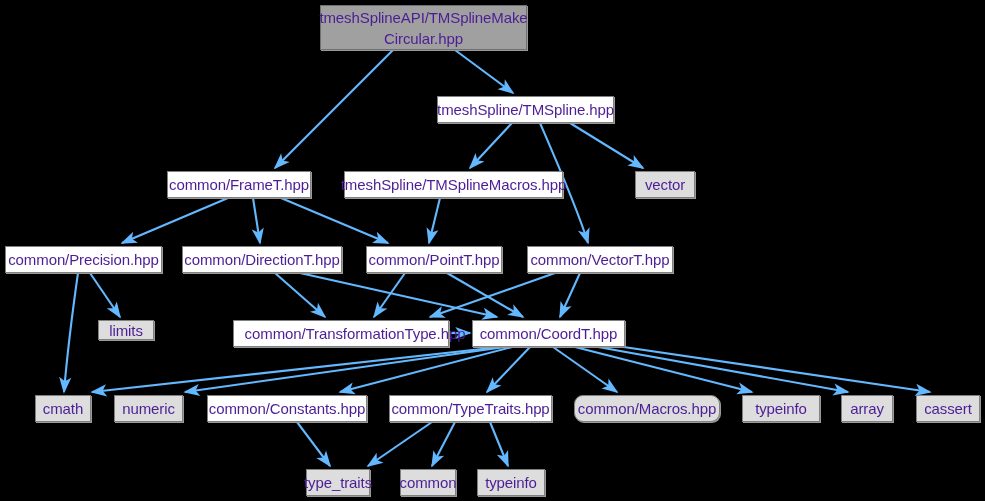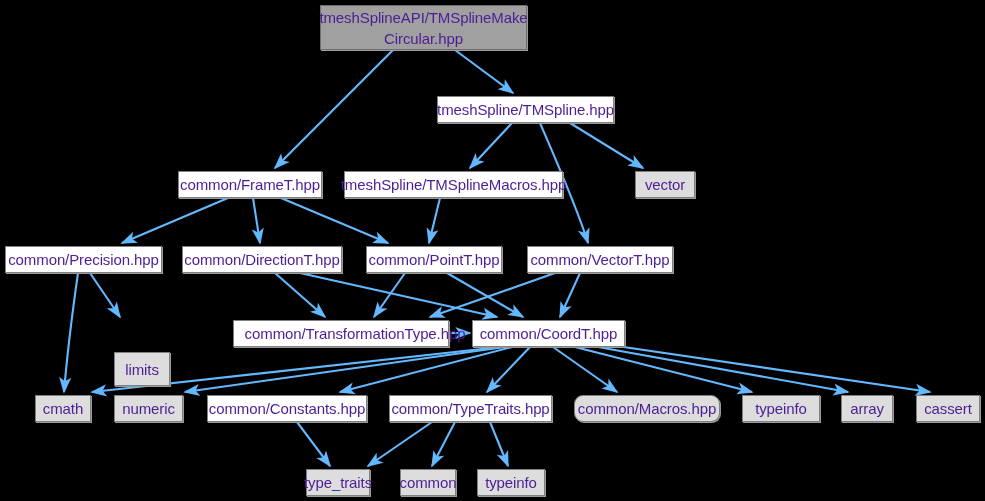--- a/index.html
+++ b/index.html
@@ -87,28 +87,28 @@
         <path d="M 297,422 L 330,466" stroke="#63b8ff" stroke-width="2.1" fill="none" marker-end="url(#arrowhead)"></path>
         <path d="M 432,422 L 368,466" stroke="#63b8ff" stroke-width="2.1" fill="none" marker-end="url(#arrowhead)"></path>
         <path d="M 455,422 L 432,466" stroke="#63b8ff" stroke-width="2.1" fill="none" marker-end="url(#arrowhead)"></path>
         <path d="M 490,422 L 508,466" stroke="#63b8ff" stroke-width="2.1" fill="none" marker-end="url(#arrowhead)"></path>
       </g>
   </svg>
   <div id="node-group">
       <div class="node root" style="left: 320px; top: 5px; width: 207px; height: 45px;">tmeshSplineAPI/TMSplineMake
 Circular.hpp</div>
       <div class="node" style="left: 437px; top: 96px; width: 177px; height: 27px;">tmeshSpline/TMSpline.hpp</div>
-      <div class="node" style="left: 178px; top: 171px; width: 144px; height: 27px;">common/FrameT.hpp</div>
+      <div class="node" style="left: 167px; top: 171px; width: 144px; height: 27px;">common/FrameT.hpp</div>
       <div class="node" style="left: 344px; top: 171px; width: 219px; height: 27px;">tmeshSpline/TMSplineMacros.hpp</div>
       <div class="node sys" style="left: 635px; top: 171px; width: 60px; height: 27px;">vector</div>
       <div class="node" style="left: 5px; top: 246px; width: 157px; height: 27px;">common/Precision.hpp</div>
       <div class="node" style="left: 182px; top: 246px; width: 160px; height: 27px;">common/DirectionT.hpp</div>
       <div class="node" style="left: 366px; top: 246px; width: 136px; height: 27px;">common/PointT.hpp</div>
       <div class="node" style="left: 527px; top: 246px; width: 146px; height: 27px;">common/VectorT.hpp</div>
-      <div class="node sys" style="left: 114px; top: 320px; width: 56px; height: 34px; margin-top: 32px;">limits</div>
+      <div class="node sys" style="left: 98px; top: 320px; width: 56px; height: 20px;">limits</div>
       <div class="node" style="left: 233px; top: 320px; width: 216px; height: 27px; padding-left: 28px;">common/TransformationType.hpp</div>
       <div class="node" style="left: 472px; top: 320px; width: 153px; height: 27px;">common/CoordT.hpp</div>
       <div class="node sys" style="left: 35px; top: 395px; width: 56px; height: 27px;">cmath</div>
       <div class="node sys" style="left: 114px; top: 395px; width: 69px; height: 27px;">numeric</div>
       <div class="node" style="left: 207px; top: 395px; width: 160px; height: 27px;">common/Constants.hpp</div>
       <div class="node" style="left: 389px; top: 395px; width: 163px; height: 27px;">common/TypeTraits.hpp</div>
       <div class="node sys" style="left: 574px; top: 395px; width: 146px; height: 27px; border-radius: 9px;">common/Macros.hpp</div>
       <div class="node sys" style="left: 742px; top: 395px; width: 78px; height: 27px;">typeinfo</div>
       <div class="node sys" style="left: 841px; top: 395px; width: 52px; height: 27px;">array</div>
       <div class="node sys" style="left: 916px; top: 395px; width: 64px; height: 27px;">cassert</div>

